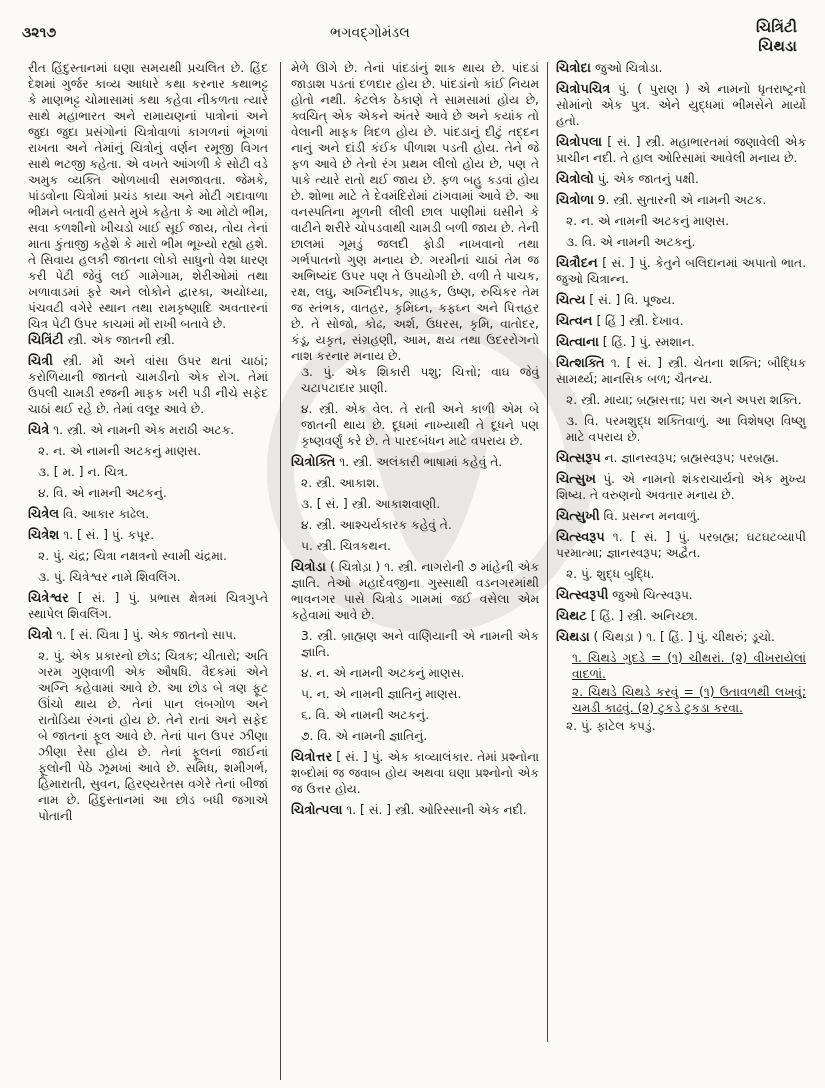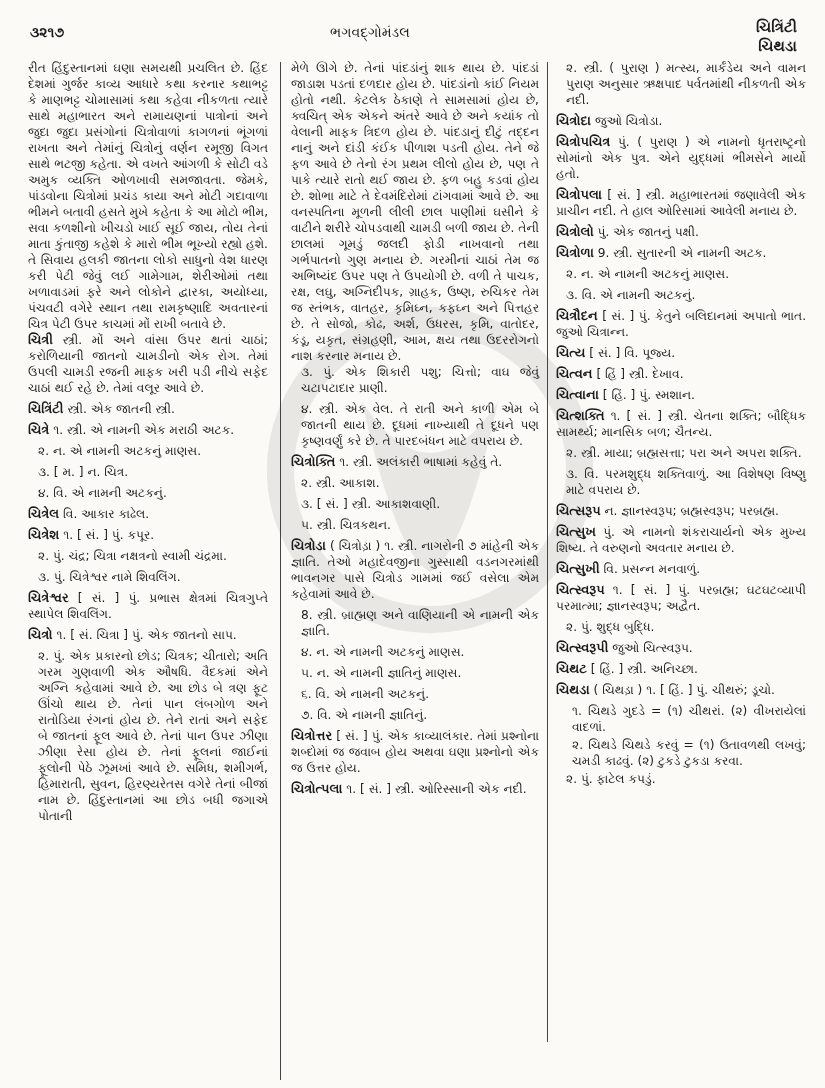--- a/index.html
+++ b/index.html
@@ -7,38 +7,38 @@
     width: 825px; height: 1088px; overflow: hidden;
     background: #fbfaf7; color: #1c1c1c;
     font-family: "DejaVu Sans", sans-serif;
     position: relative;
   }
   .watermark {
     position: absolute; left: 260px; top: 300px; width: 340px; height: 340px;
     pointer-events: none; opacity: 0.07;
   }
   .header { position: absolute; left: 0; top: 0; width: 825px; height: 58px; }
-  .page-num { position: absolute; left: 30px; top: 24px; font-size: 14px; font-weight: bold; }
+  .page-num { position: absolute; left: 22px; top: 24px; font-size: 14px; font-weight: bold; }
   .running-title { position: absolute; left: 330px; top: 24px; font-size: 14px; }
   .guide { position: absolute; right: 28px; top: 18px; text-align: right; font-size: 15px; font-weight: bold; line-height: 19px; }
   .col {
     position: absolute; top: 60px; font-size: 12.2px; line-height: 16px;
     text-align: justify;
   }
   .col1 { left: 28px; width: 240px; }
   .col2 { left: 291px; width: 248px; }
   .col3 { left: 556px; width: 250px; }
   .rule { position: absolute; top: 62px; width: 1px; background: #444; }
   .rule1 { left: 280px; height: 1018px; }
   .rule2 { left: 547px; height: 980px; }
   .entry { margin: 0 0 5px 0; }
   .entry .hw { font-weight: bold; font-size: 13px; }
   .entry .body { }
   .sense { margin: 0 0 5px 10px; }
-  .sub { margin: 0 0 2px 16px; }
+  .sub { margin: 0 0 2px 16px; text-decoration: underline; }
   .para { margin: 0; }
 </style>
 </head>
 <body>
 
 <svg class="watermark" viewBox="0 0 100 100">
   <circle cx="50" cy="50" r="44" fill="none" stroke="#000" stroke-width="8"></circle>
   <path d="M30 30 Q50 60 70 30 Q60 75 50 80 Q40 75 30 30Z" fill="#000"></path>
 </svg>
 
@@ -49,53 +49,53 @@
     <div>ચિત્રિંટી</div>
     <div>ચિથડા</div>
   </div>
 </div>
 
 <div class="rule rule1"></div>
 <div class="rule rule2"></div>
 
 <div class="col col1">
     <p class="para">રીત હિંદુસ્તાનમાં ઘણા સમયથી પ્રચલિત છે. હિંદ દેશમાં ગુર્જર કાવ્ય આધારે કથા કરનાર કથાભટ્ટ કે માણભટ્ટ ચોમાસામાં કથા કહેવા નીકળતા ત્યારે સાથે મહાભારત અને રામાયણનાં પાત્રોનાં અને જુદા જુદા પ્રસંગોનાં ચિત્રોવાળાં કાગળનાં ભૂંગળાં રાખતા અને તેમાંનું ચિત્રોનું વર્ણન રમૂજી વિગત સાથે ભટજી કહેતા. એ વખતે આંગળી કે સોટી વડે અમુક વ્યક્તિ ઓળખાવી સમજાવતા. જેમકે, પાંડવોના ચિત્રોમાં પ્રચંડ કાયા અને મોટી ગદાવાળા ભીમને બતાવી હસતે મુખે કહેતા કે આ મોટો ભીમ, સવા કળશીનો ખીચડો ખાઈ સૂઈ જાય, તોય તેનાં માતા કુંતાજી કહેશે કે મારો ભીમ ભૂખ્યો રહ્યો હશે. તે સિવાય હલકી જાતના લોકો સાધુનો વેશ ધારણ કરી પેટી જેવું લઈ ગામેગામ, શેરીઓમાં તથા ખળાવાડમાં ફરે અને લોકોને દ્વારકા, અયોધ્યા, પંચવટી વગેરે સ્થાન તથા રામકૃષ્ણાદિ અવતારનાં ચિત્ર પેટી ઉપર કાચમાં મોં રાખી બતાવે છે.</p>
+    <p class="entry"><span class="hw">ચિત્રિંટી</span> <span class="body">સ્ત્રી. એક જાતની સ્ત્રી.</span></p>
     <p class="entry"><span class="hw">ચિત્રી</span> <span class="body">સ્ત્રી. મોં અને વાંસા ઉપર થતાં ચાઠાં; કરોળિયાની જાતનો ચામડીનો એક રોગ. તેમાં ઉપલી ચામડી રજની માફક ખરી પડી નીચે સફેદ ચાઠાં થઈ રહે છે. તેમાં વલૂર આવે છે.</span></p>
-    <p class="entry"><span class="hw">ચિત્રિંટી</span> <span class="body">સ્ત્રી. એક જાતની સ્ત્રી.</span></p>
     <p class="entry"><span class="hw">ચિત્રે</span> <span class="body">૧. સ્ત્રી. એ નામની એક મરાઠી અટક.</span></p>
     <p class="sense">૨. ન. એ નામની અટકનું માણસ.</p>
     <p class="sense">૩. [ મ. ] ન. ચિત્ર.</p>
     <p class="sense">૪. વિ. એ નામની અટકનું.</p>
     <p class="entry"><span class="hw">ચિત્રેલ</span> <span class="body">વિ. આકાર કાઢેલ.</span></p>
     <p class="entry"><span class="hw">ચિત્રેશ</span> <span class="body">૧. [ સં. ] પું. કપૂર.</span></p>
     <p class="sense">૨. પું. ચંદ્ર; ચિત્રા નક્ષત્રનો સ્વામી ચંદ્રમા.</p>
     <p class="sense">૩. પું. ચિત્રેશ્વર નામે શિવલિંગ.</p>
     <p class="entry"><span class="hw">ચિત્રેશ્વર</span> <span class="body">[ સં. ] પું. પ્રભાસ ક્ષેત્રમાં ચિત્રગુપ્તે સ્થાપેલ શિવલિંગ.</span></p>
     <p class="entry"><span class="hw">ચિત્રો</span> <span class="body">૧. [ સં. ચિત્રા ] પું. એક જાતનો સાપ.</span></p>
     <p class="sense">૨. પું. એક પ્રકારનો છોડ; ચિત્રક; ચીતારો; અતિ ગરમ ગુણવાળી એક ઔષધિ. વૈદકમાં એને અગ્નિ કહેવામાં આવે છે. આ છોડ બે ત્રણ ફૂટ ઊંચો થાય છે. તેનાં પાન લંબગોળ અને રાતોડિયા રંગનાં હોય છે. તેને રાતાં અને સફેદ બે જાતનાં ફૂલ આવે છે. તેનાં પાન ઉપર ઝીણા ઝીણા રેસા હોય છે. તેનાં ફૂલનાં જાઈનાં ફૂલોની પેઠે ઝૂમખાં આવે છે. સમિધ, શમીગર્ભ, હિમારાતી, સુવન, હિરણ્યરેતસ વગેરે તેનાં બીજાં નામ છે. હિંદુસ્તાનમાં આ છોડ બધી જગાએ પોતાની</p>
   </div>
 <div class="col col2">
     <p class="para">મેળે ઊગે છે. તેનાં પાંદડાંનું શાક થાય છે. પાંદડાં જાડાશ પડતાં દળદાર હોય છે. પાંદડાંનો કાંઈ નિયમ હોતો નથી. કેટલેક ઠેકાણે તે સામસામાં હોય છે, ક્વચિત્ એક એકને અંતરે આવે છે અને કયાંક તો વેલાની માફક ત્રિદળ હોય છે. પાંદડાનું દીટું તદ્દન નાનું અને દાંડી કંઈક પીળાશ પડતી હોય. તેને જે ફળ આવે છે તેનો રંગ પ્રથમ લીલો હોય છે, પણ તે પાકે ત્યારે રાતો થઈ જાય છે. ફળ બહુ કડવાં હોય છે. શોભા માટે તે દેવમંદિરોમાં ટાંગવામાં આવે છે. આ વનસ્પતિના મૂળની લીલી છાલ પાણીમાં ઘસીને કે વાટીને શરીરે ચોપડવાથી ચામડી બળી જાય છે. તેની છાલમાં ગૂમડું જલદી ફોડી નાખવાનો તથા ગર્ભપાતનો ગુણ મનાય છે. ગરમીનાં ચાઠાં તેમ જ અભિષ્યંદ ઉપર પણ તે ઉપયોગી છે. વળી તે પાચક, રક્ષ, લઘુ, અગ્નિદીપક, ગ્રાહક, ઉષ્ણ, રુચિકર તેમ જ સ્તંભક, વાતહર, કૃમિઘ્ન, કફઘ્ન અને પિત્તહર છે. તે સોજો, કોઢ, અર્શ, ઉધરસ, કૃમિ, વાતોદર, કંડૂ, યકૃત, સંગ્રહણી, આમ, ક્ષય તથા ઉદરરોગનો નાશ કરનાર મનાય છે.</p>
     <p class="sense">૩. પું. એક શિકારી પશુ; ચિત્તો; વાઘ જેવું ચટાપટાદાર પ્રાણી.</p>
     <p class="sense">૪. સ્ત્રી. એક વેલ. તે રાતી અને કાળી એમ બે જાતની થાય છે. દૂધમાં નાખ્યાથી તે દૂધને પણ કૃષ્ણવર્ણું કરે છે. તે પારદબંધન માટે વપરાય છે.</p>
     <p class="entry"><span class="hw">ચિત્રોક્તિ</span> <span class="body">૧. સ્ત્રી. અલંકારી ભાષામાં કહેવું તે.</span></p>
     <p class="sense">૨. સ્ત્રી. આકાશ.</p>
     <p class="sense">૩. [ સં. ] સ્ત્રી. આકાશવાણી.</p>
+    <p class="sense">૪. સ્ત્રી. આશ્ચર્યકારક કહેવું તે.</p>
     <p class="sense">૫. સ્ત્રી. ચિત્રકથન.</p>
     <p class="entry"><span class="hw">ચિત્રોડા</span> <span class="body">( ચિત્રોડ઼ા ) ૧. સ્ત્રી. નાગરોની ૭ માંહેની એક જ્ઞાતિ. તેઓ મહાદેવજીના ગુસ્સાથી વડનગરમાંથી ભાવનગર પાસે ચિત્રોડ ગામમાં જઈ વસેલા એમ કહેવામાં આવે છે.</span></p>
-    <p class="sense">8. સ્ત્રી. બ્રાહ્મણ અને વાણિયાની એ નામની એક જ્ઞાતિ.</p>
+    <p class="sense">3. સ્ત્રી. બ્રાહ્મણ અને વાણિયાની એ નામની એક જ્ઞાતિ.</p>
     <p class="sense">૪. ન. એ નામની અટકનું માણસ.</p>
     <p class="sense">૫. ન. એ નામની જ્ઞાતિનું માણસ.</p>
     <p class="sense">૬. વિ. એ નામની અટકનું.</p>
     <p class="sense">૭. વિ. એ નામની જ્ઞાતિનું.</p>
     <p class="entry"><span class="hw">ચિત્રોત્તર</span> <span class="body">[ સં. ] પું. એક કાવ્યાલંકાર. તેમાં પ્રશ્નોના શબ્દોમાં જ જવાબ હોય અથવા ઘણા પ્રશ્નોનો એક જ ઉત્તર હોય.</span></p>
     <p class="entry"><span class="hw">ચિત્રોત્પલા</span> <span class="body">૧. [ સં. ] સ્ત્રી. ઓરિસ્સાની એક નદી.</span></p>
   </div>
 <div class="col col3">
-    <p class="sense">૨. સ્ત્રી. ( પુરાણ ) મત્સ્ય, માર્કંડેય અને વામન પુરાણ અનુસાર ઋક્ષપાદ પર્વતમાંથી નીકળતી એક નદી.</p>
     <p class="entry"><span class="hw">ચિત્રોદા</span> <span class="body">જુઓ ચિત્રોડા.</span></p>
     <p class="entry"><span class="hw">ચિત્રોપચિત્ર</span> <span class="body">પું. ( પુરાણ ) એ નામનો ધૃતરાષ્ટ્રનો સોમાંનો એક પુત્ર. એને યુદ્ધમાં ભીમસેને માર્યો હતો.</span></p>
     <p class="entry"><span class="hw">ચિત્રોપલા</span> <span class="body">[ સં. ] સ્ત્રી. મહાભારતમાં જણાવેલી એક પ્રાચીન નદી. તે હાલ ઓરિસામાં આવેલી મનાય છે.</span></p>
     <p class="entry"><span class="hw">ચિત્રોલો</span> <span class="body">પું. એક જાતનું પક્ષી.</span></p>
     <p class="entry"><span class="hw">ચિત્રોળા</span> <span class="body">9. સ્ત્રી. સુતારની એ નામની અટક.</span></p>
     <p class="sense">૨. ન. એ નામની અટકનું માણસ.</p>
     <p class="sense">૩. વિ. એ નામની અટકનું.</p>
     <p class="entry"><span class="hw">ચિત્રૌદન</span> <span class="body">[ સં. ] પું. કેતુને બલિદાનમાં અપાતો ભાત. જુઓ ચિત્રાન્ન.</span></p>
     <p class="entry"><span class="hw">ચિત્ય</span> <span class="body">[ સં. ] વિ. પૂજ્ય.</span></p>
     <p class="entry"><span class="hw">ચિત્વન</span> <span class="body">[ હિં ] સ્ત્રી. દેખાવ.</span></p>

